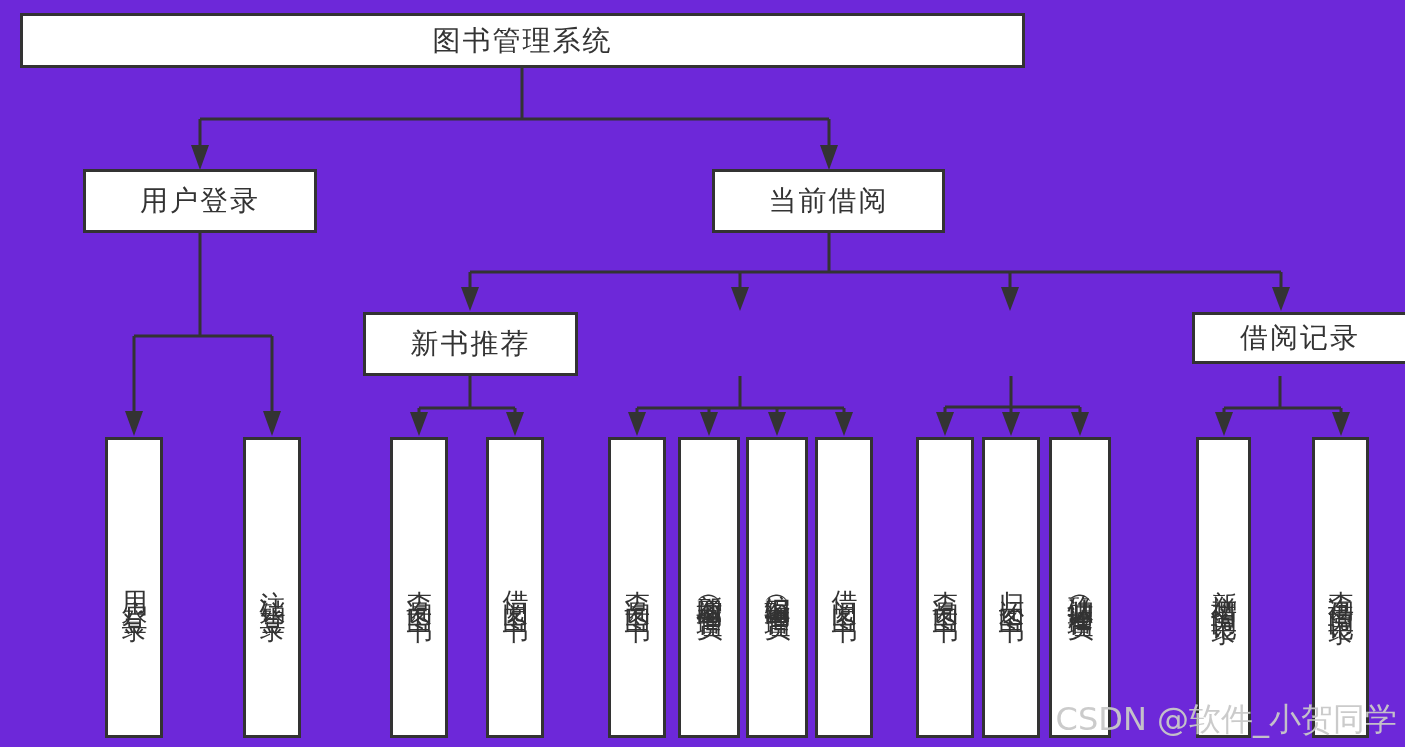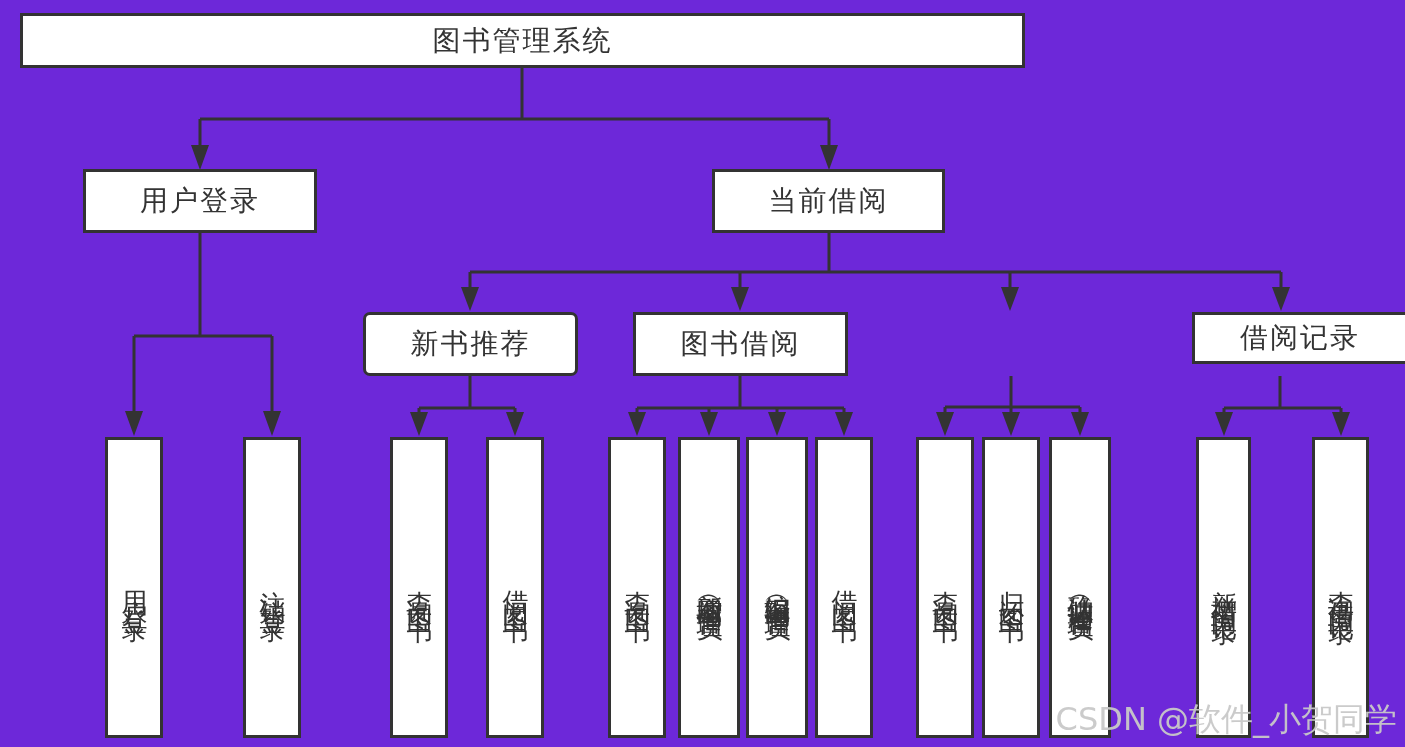--- a/index.html
+++ b/index.html
@@ -25,21 +25,21 @@
     display: flex;
     align-items: center;
     justify-content: center;
     color: #333333;
     z-index: 2;
   }
   .hlabel { font-size: 28px; letter-spacing: 2px; white-space: nowrap; }
   .root  { left: 20px;  top: 13px;  width: 1005px; height: 55px; }
   .n-user{ left: 83px;  top: 169px; width: 234px;  height: 64px; }
   .n-mgmt{ left: 712px; top: 169px; width: 233px;  height: 64px; }
-  .n-rec { left: 363px; top: 312px; width: 215px;  height: 64px; border-radius: 7px; }
+  .n-rec { left: 363px; top: 312px; width: 215px;  height: 64px; }
   .n-bor { left: 633px; top: 312px; width: 215px;  height: 64px; }
   .n-cur { left: 903px; top: 312px; width: 215px;  height: 64px; }
   .n-log { left: 1172px;top: 312px; width: 216px;  height: 52px; margin-left: 20px; }
   .leaf  { top: 437px; height: 301px; width: 58px; }
   .leaf.wide { width: 62px; }
   .vtext {
     writing-mode: vertical-rl;
     text-orientation: mixed;
     font-size: 26px;
     color: #333333;
@@ -104,23 +104,20 @@
   <div class="box n-user">
     <span class="hlabel">用户登录</span>
   </div>
   <div class="box n-mgmt">
     <span class="hlabel">当前借阅</span>
   </div>
 
   <div class="box n-rec">
     <span class="hlabel">新书推荐</span>
   </div>
-  <div class="box n-bor">
-    <span class="hlabel">图书借阅</span>
-  </div>
   <div class="box n-log">
     <span class="hlabel">借阅记录</span>
   </div>
 
   <div class="box leaf l-u0">
     <span class="vtext g4">用户登录</span>
   </div>
   <div class="box leaf l-u1">
     <span class="vtext g4">注销登录</span>
   </div>

